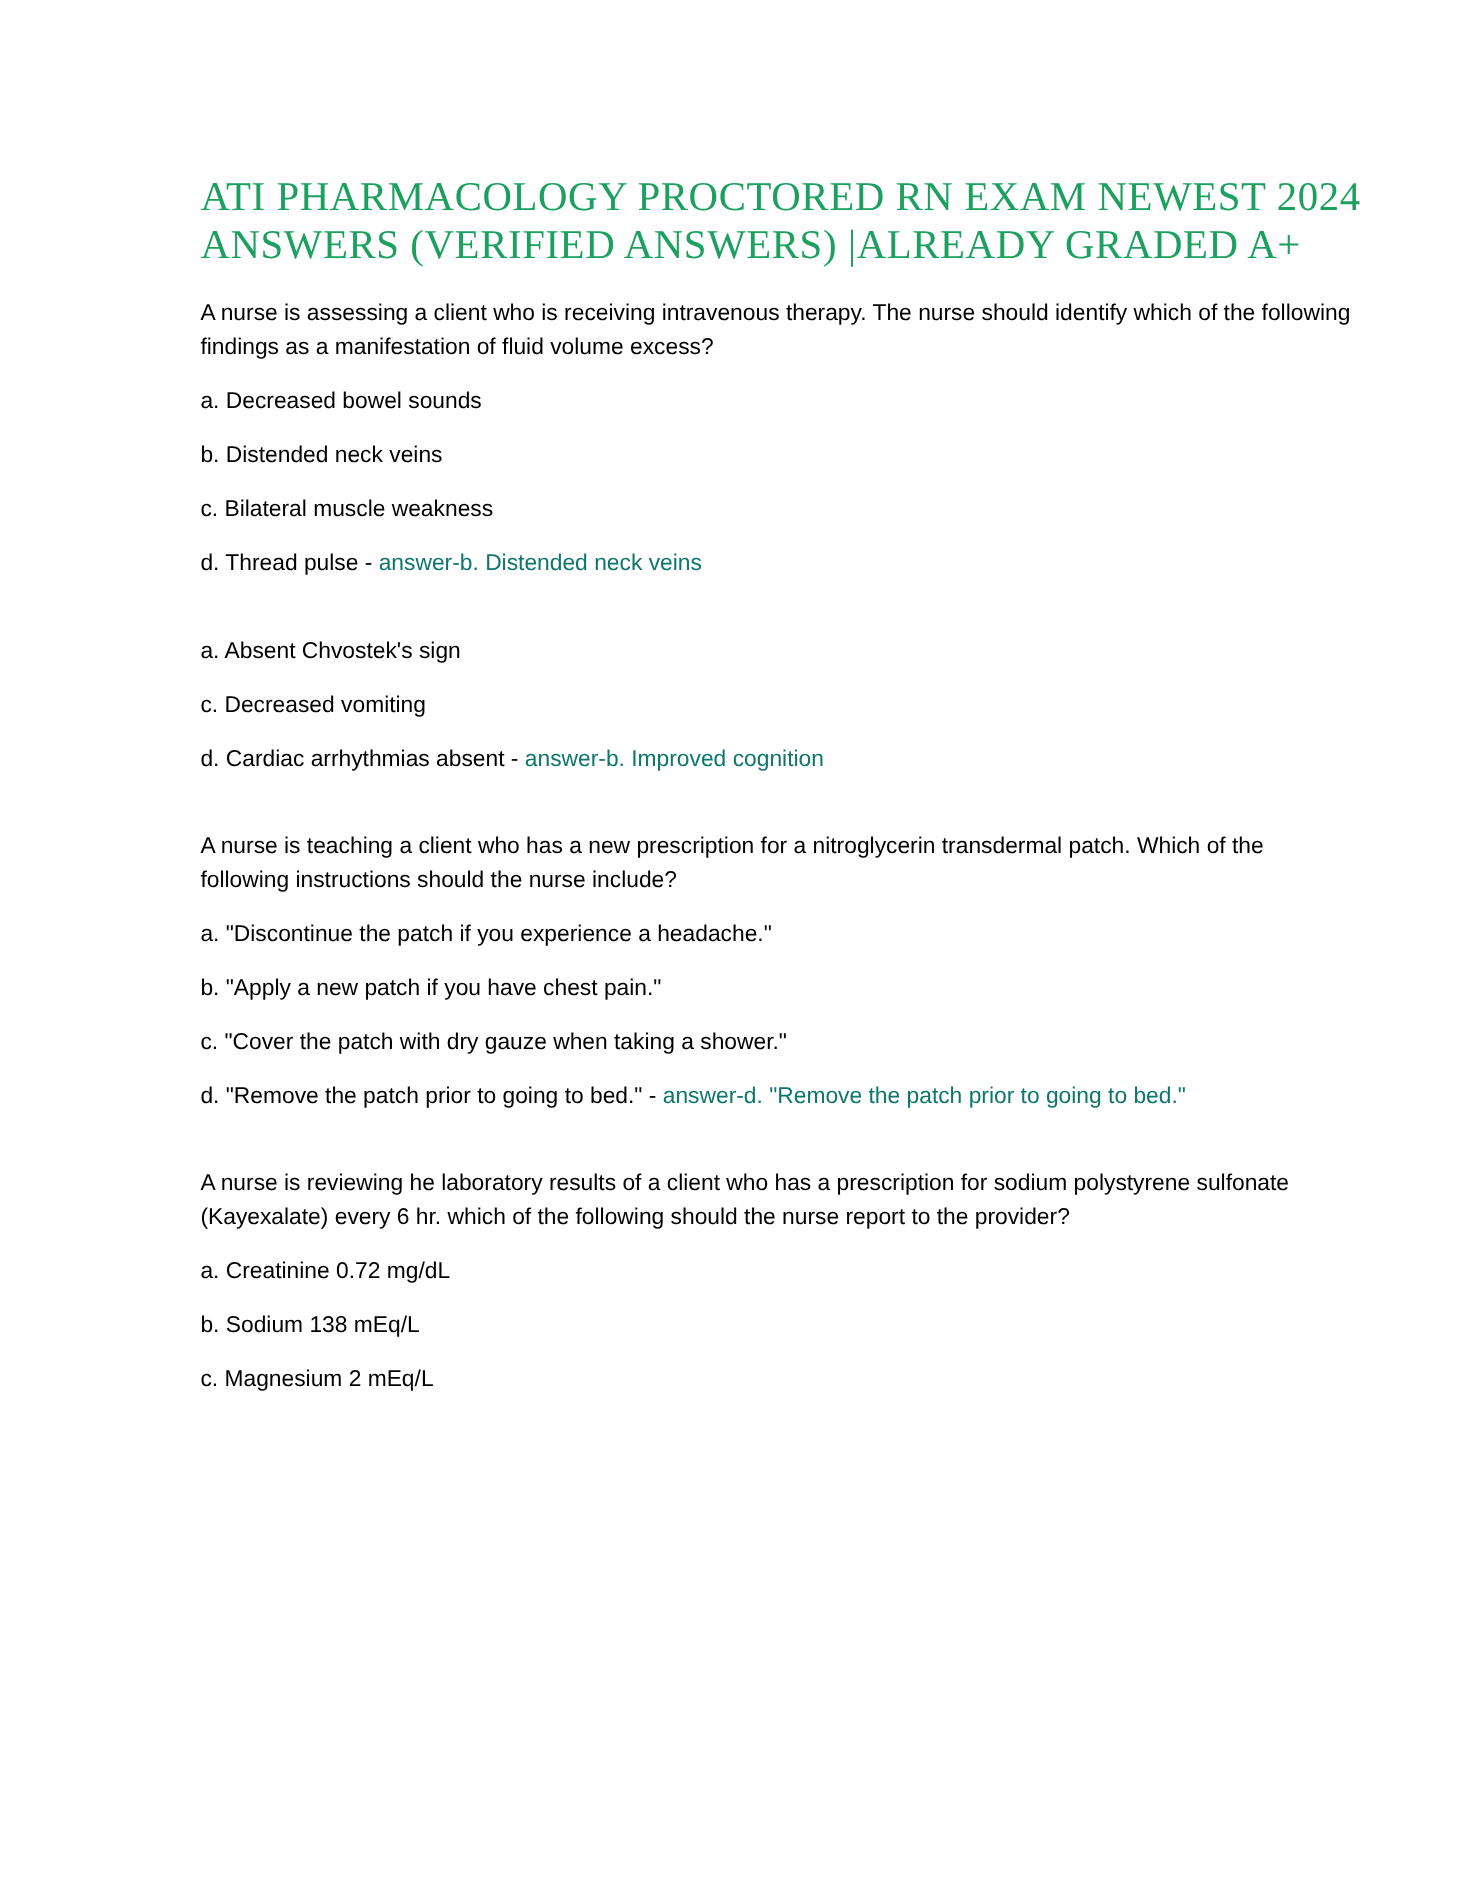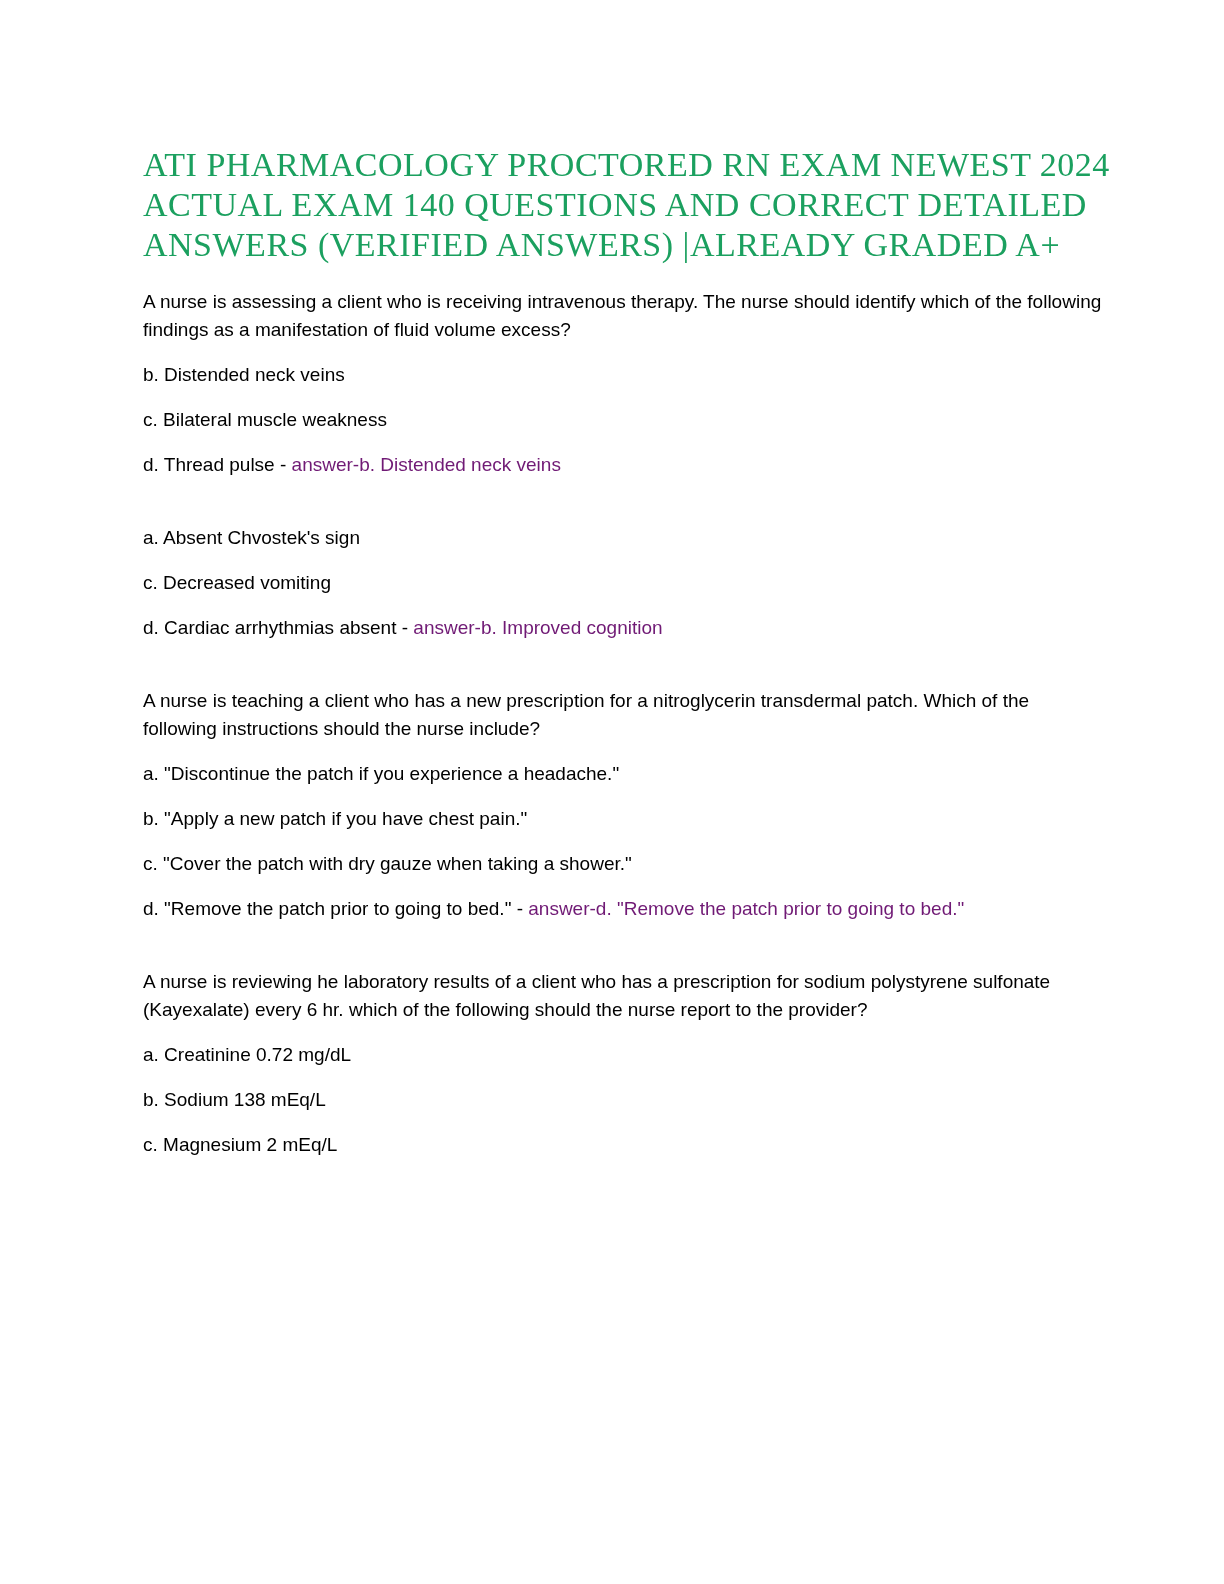--- a/index.html
+++ b/index.html
@@ -14,20 +14,21 @@
     font-size: 19px;
     color: #000000;
     overflow: hidden;
   }
   .page {
     box-sizing: border-box;
     width: 1199px;
     height: 1584px;
     padding: 145px 96px 40px 143px;
     background: #ffffff;
+    margin-left: 24px;
   }
   .doc-title {
     font-family: "Liberation Serif", "DejaVu Serif", serif;
     font-weight: 400;
     color: #1ba05f;
     font-size: 34px;
     line-height: 40px;
     margin: 0 0 23px 0;
     letter-spacing: 0.5px;
   }
@@ -37,35 +38,35 @@
   .stem {
     margin: 0 0 17px 0;
     line-height: 28px;
     max-width: 985px;
   }
   .option {
     margin: 0 0 17px 0;
     line-height: 28px;
     max-width: 985px;
   }
-  .answer { color: #701a75; }
+  .answer { color: #0f766e; }
 </style>
 </head>
 <body>
 
 <div class="page">
 
   <h1 class="doc-title">
     <span class="title-line">ATI PHARMACOLOGY PROCTORED RN EXAM NEWEST 2024</span>
-    <span class="title-line">ACTUAL EXAM 140 QUESTIONS AND CORRECT DETAILED</span>
     <span class="title-line">ANSWERS (VERIFIED ANSWERS) |ALREADY GRADED A+</span>
   </h1>
 
   <section class="question">
     <p class="stem">A nurse is assessing a client who is receiving intravenous therapy. The nurse should identify which of the following findings as a manifestation of fluid volume excess?</p>
+    <p class="option"><span>a. Decreased bowel sounds</span></p>
     <p class="option"><span>b. Distended neck veins</span></p>
     <p class="option"><span>c. Bilateral muscle weakness</span></p>
     <p class="option"><span>d. Thread pulse - </span><span class="answer">answer-b. Distended neck veins</span></p>
   </section>
 
   <section class="question">
     <p class="option"><span>a. Absent Chvostek's sign</span></p>
     <p class="option"><span>c. Decreased vomiting</span></p>
     <p class="option"><span>d. Cardiac arrhythmias absent - </span><span class="answer">answer-b. Improved cognition</span></p>
   </section>

